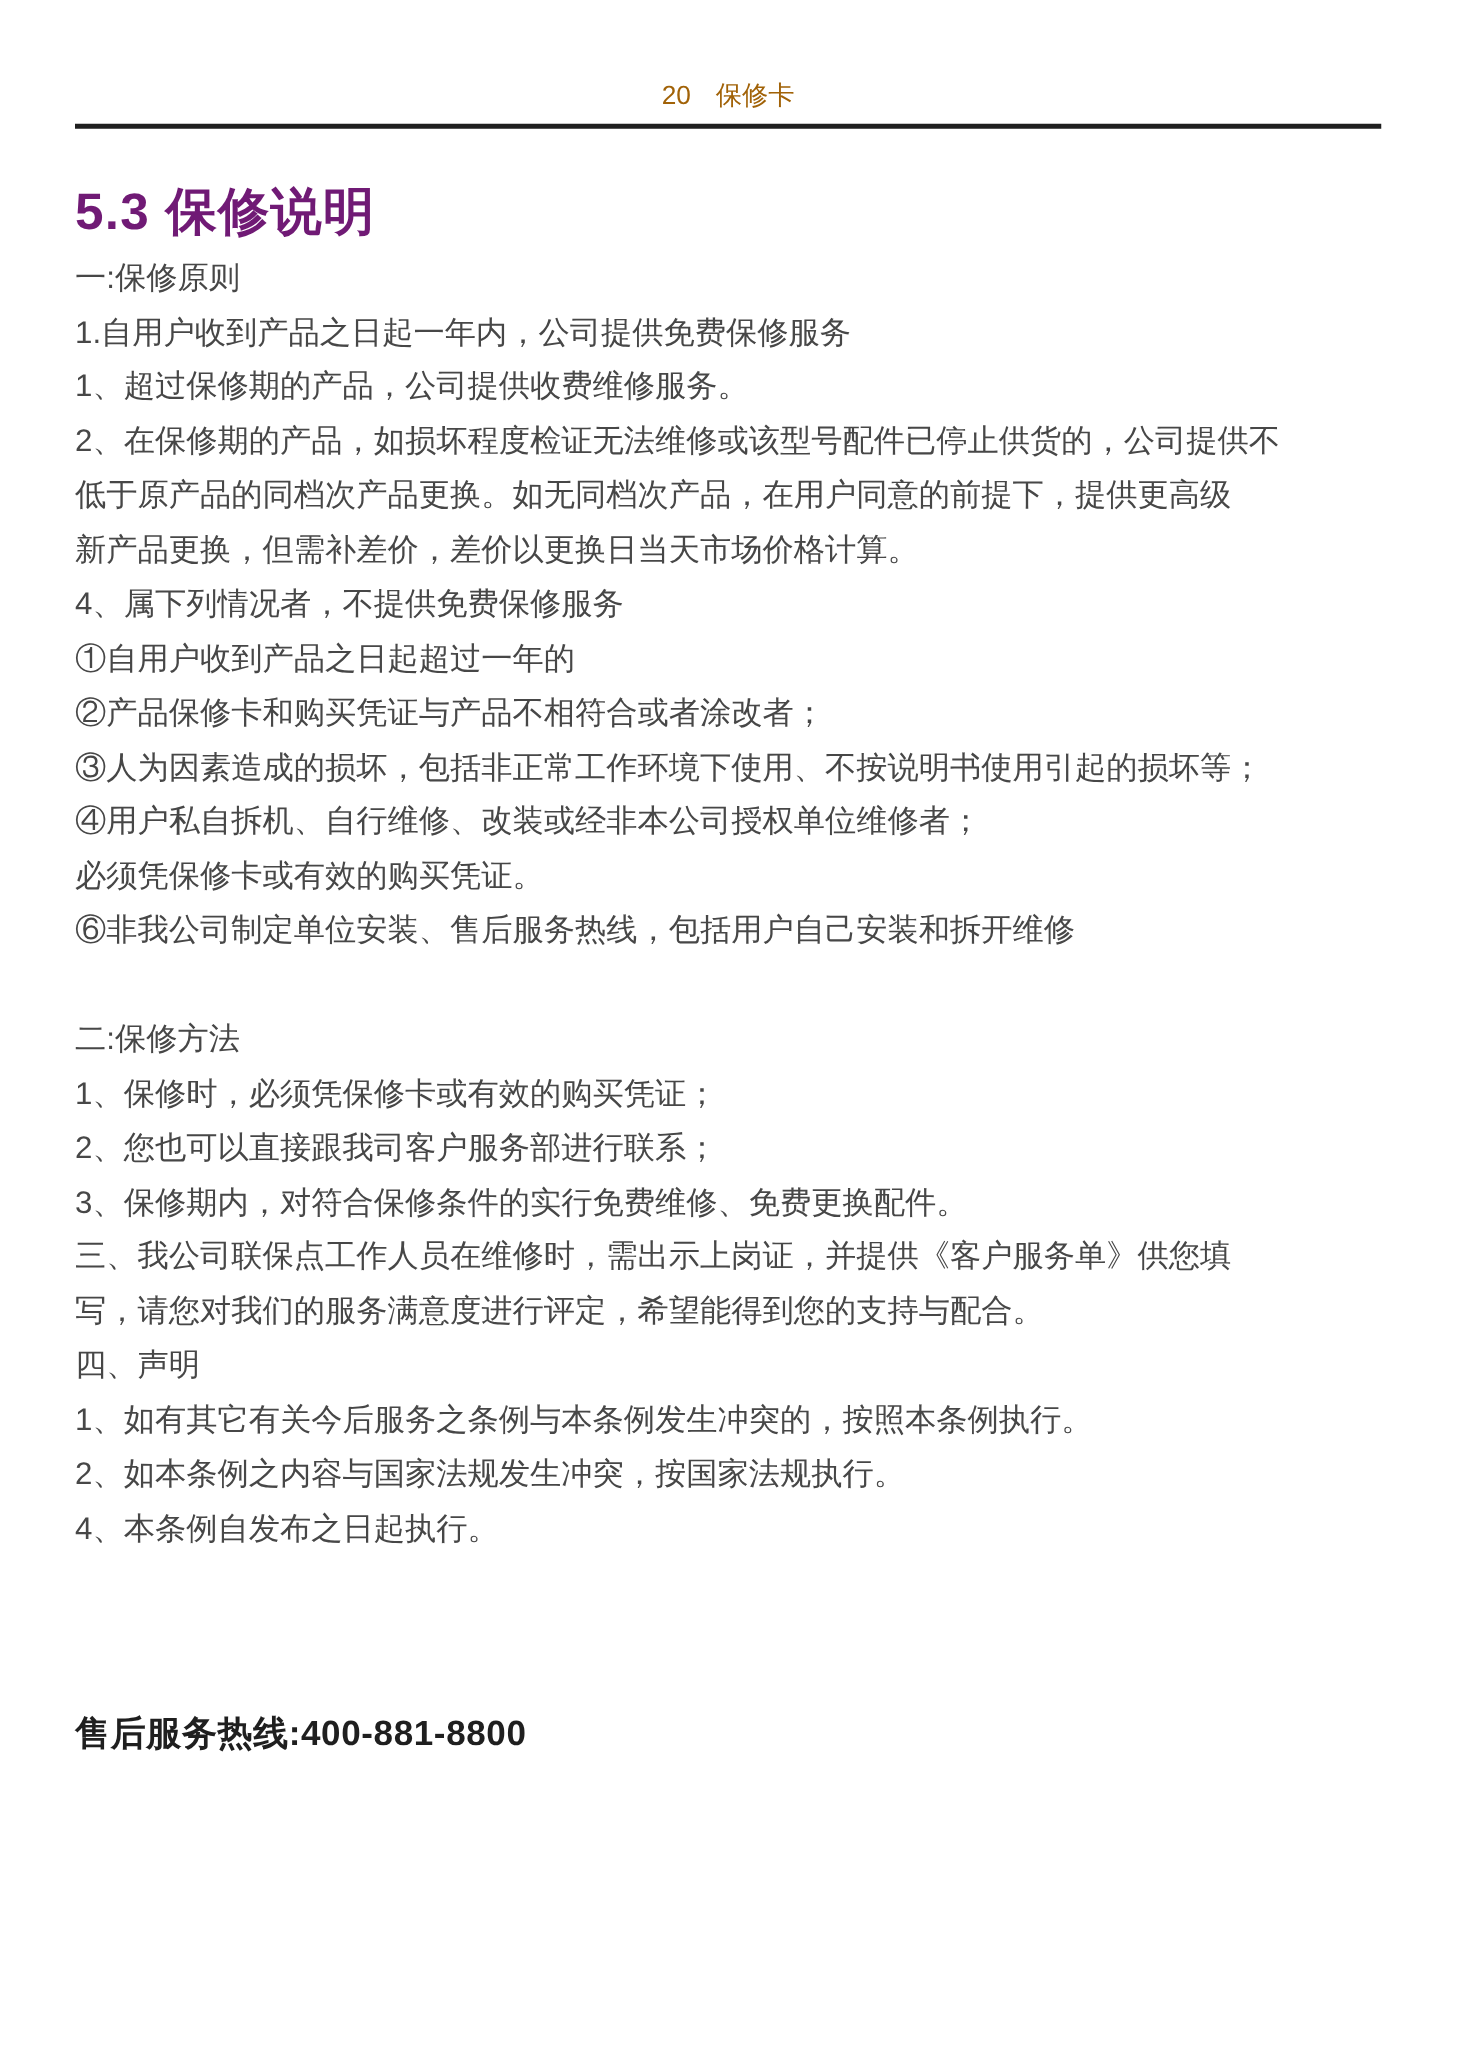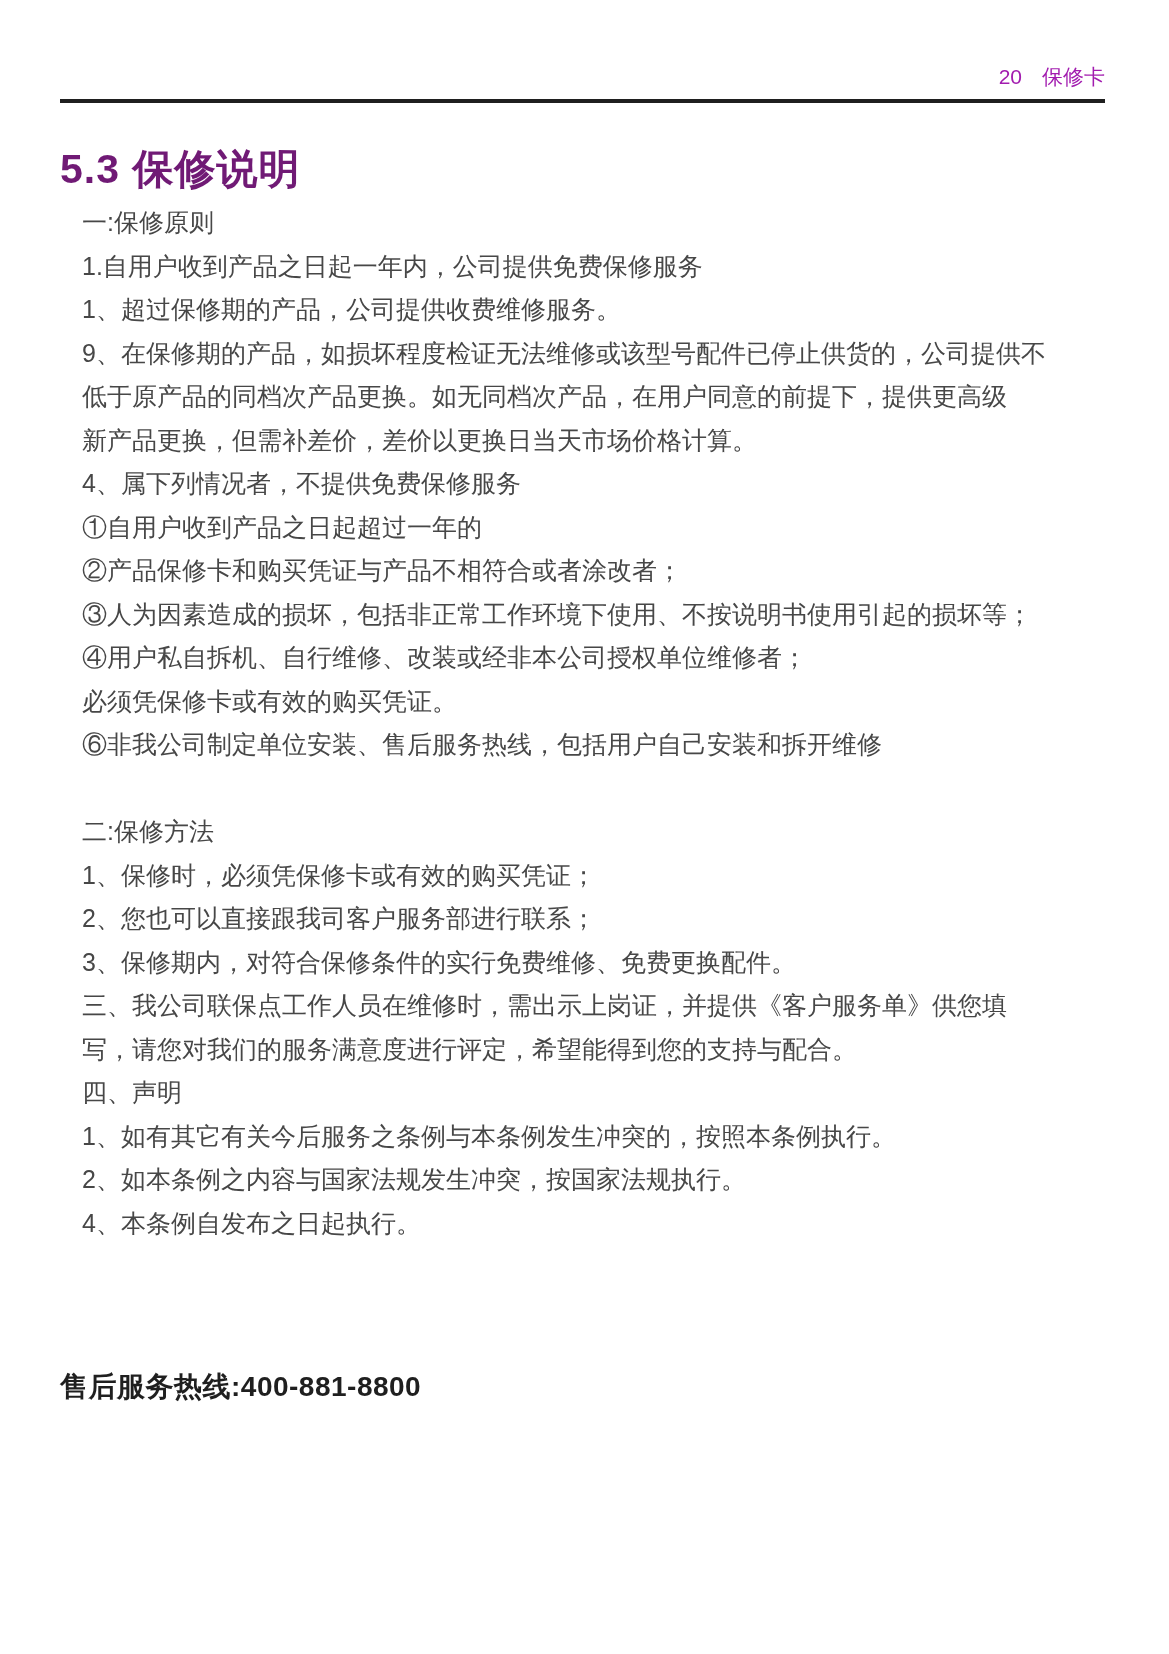--- a/index.html
+++ b/index.html
@@ -9,24 +9,24 @@
     height: 1654px;
     margin: 0 auto;
     background: #ffffff;
     box-sizing: border-box;
     padding: 0 64px 0 60px;
     font-family: "Liberation Sans", "DejaVu Sans", sans-serif;
     overflow: hidden;
   }
   .header {
     padding-top: 64px;
-    text-align: right;
+    text-align: center;
     font-size: 21px;
     line-height: 26px;
-    color: #a21caf;
+    color: #a16207;
     font-weight: 400;
   }
   .header .page-num { margin-right: 20px; }
   .rule {
     margin-top: 9px;
     height: 4px;
     background: #1f1f1f;
   }
   .title {
     margin: 42px 0 0 0;
@@ -39,21 +39,20 @@
   .body {
     margin-top: 8px;
     font-size: 25px;
     font-weight: 300;
     color: #474747;
   }
   .body-line {
     line-height: 43.5px;
     min-height: 43.5px;
     white-space: nowrap;
-    margin-left: 22px;
   }
   .hotline {
     margin-top: 122px;
     font-size: 28px;
     line-height: 40px;
     font-weight: 700;
     color: #1f1f1f;
     letter-spacing: 0.5px;
   }
 </style>
@@ -63,21 +62,21 @@
 <div class="page">
   <div class="header">
     <span class="page-num">20</span><span>保修卡</span>
   </div>
   <div class="rule"></div>
   <h1 class="title">5.3 保修说明</h1>
   <div class="body">
       <div class="body-line">一:保修原则</div>
       <div class="body-line">1.自用户收到产品之日起一年内，公司提供免费保修服务</div>
       <div class="body-line">1、超过保修期的产品，公司提供收费维修服务。</div>
-      <div class="body-line">9、在保修期的产品，如损坏程度检证无法维修或该型号配件已停止供货的，公司提供不</div>
+      <div class="body-line">2、在保修期的产品，如损坏程度检证无法维修或该型号配件已停止供货的，公司提供不</div>
       <div class="body-line">低于原产品的同档次产品更换。如无同档次产品，在用户同意的前提下，提供更高级</div>
       <div class="body-line">新产品更换，但需补差价，差价以更换日当天市场价格计算。</div>
       <div class="body-line">4、属下列情况者，不提供免费保修服务</div>
       <div class="body-line">①自用户收到产品之日起超过一年的</div>
       <div class="body-line">②产品保修卡和购买凭证与产品不相符合或者涂改者；</div>
       <div class="body-line">③人为因素造成的损坏，包括非正常工作环境下使用、不按说明书使用引起的损坏等；</div>
       <div class="body-line">④用户私自拆机、自行维修、改装或经非本公司授权单位维修者；</div>
       <div class="body-line">必须凭保修卡或有效的购买凭证。</div>
       <div class="body-line">⑥非我公司制定单位安装、售后服务热线，包括用户自己安装和拆开维修</div>
       <div class="body-line"></div>

